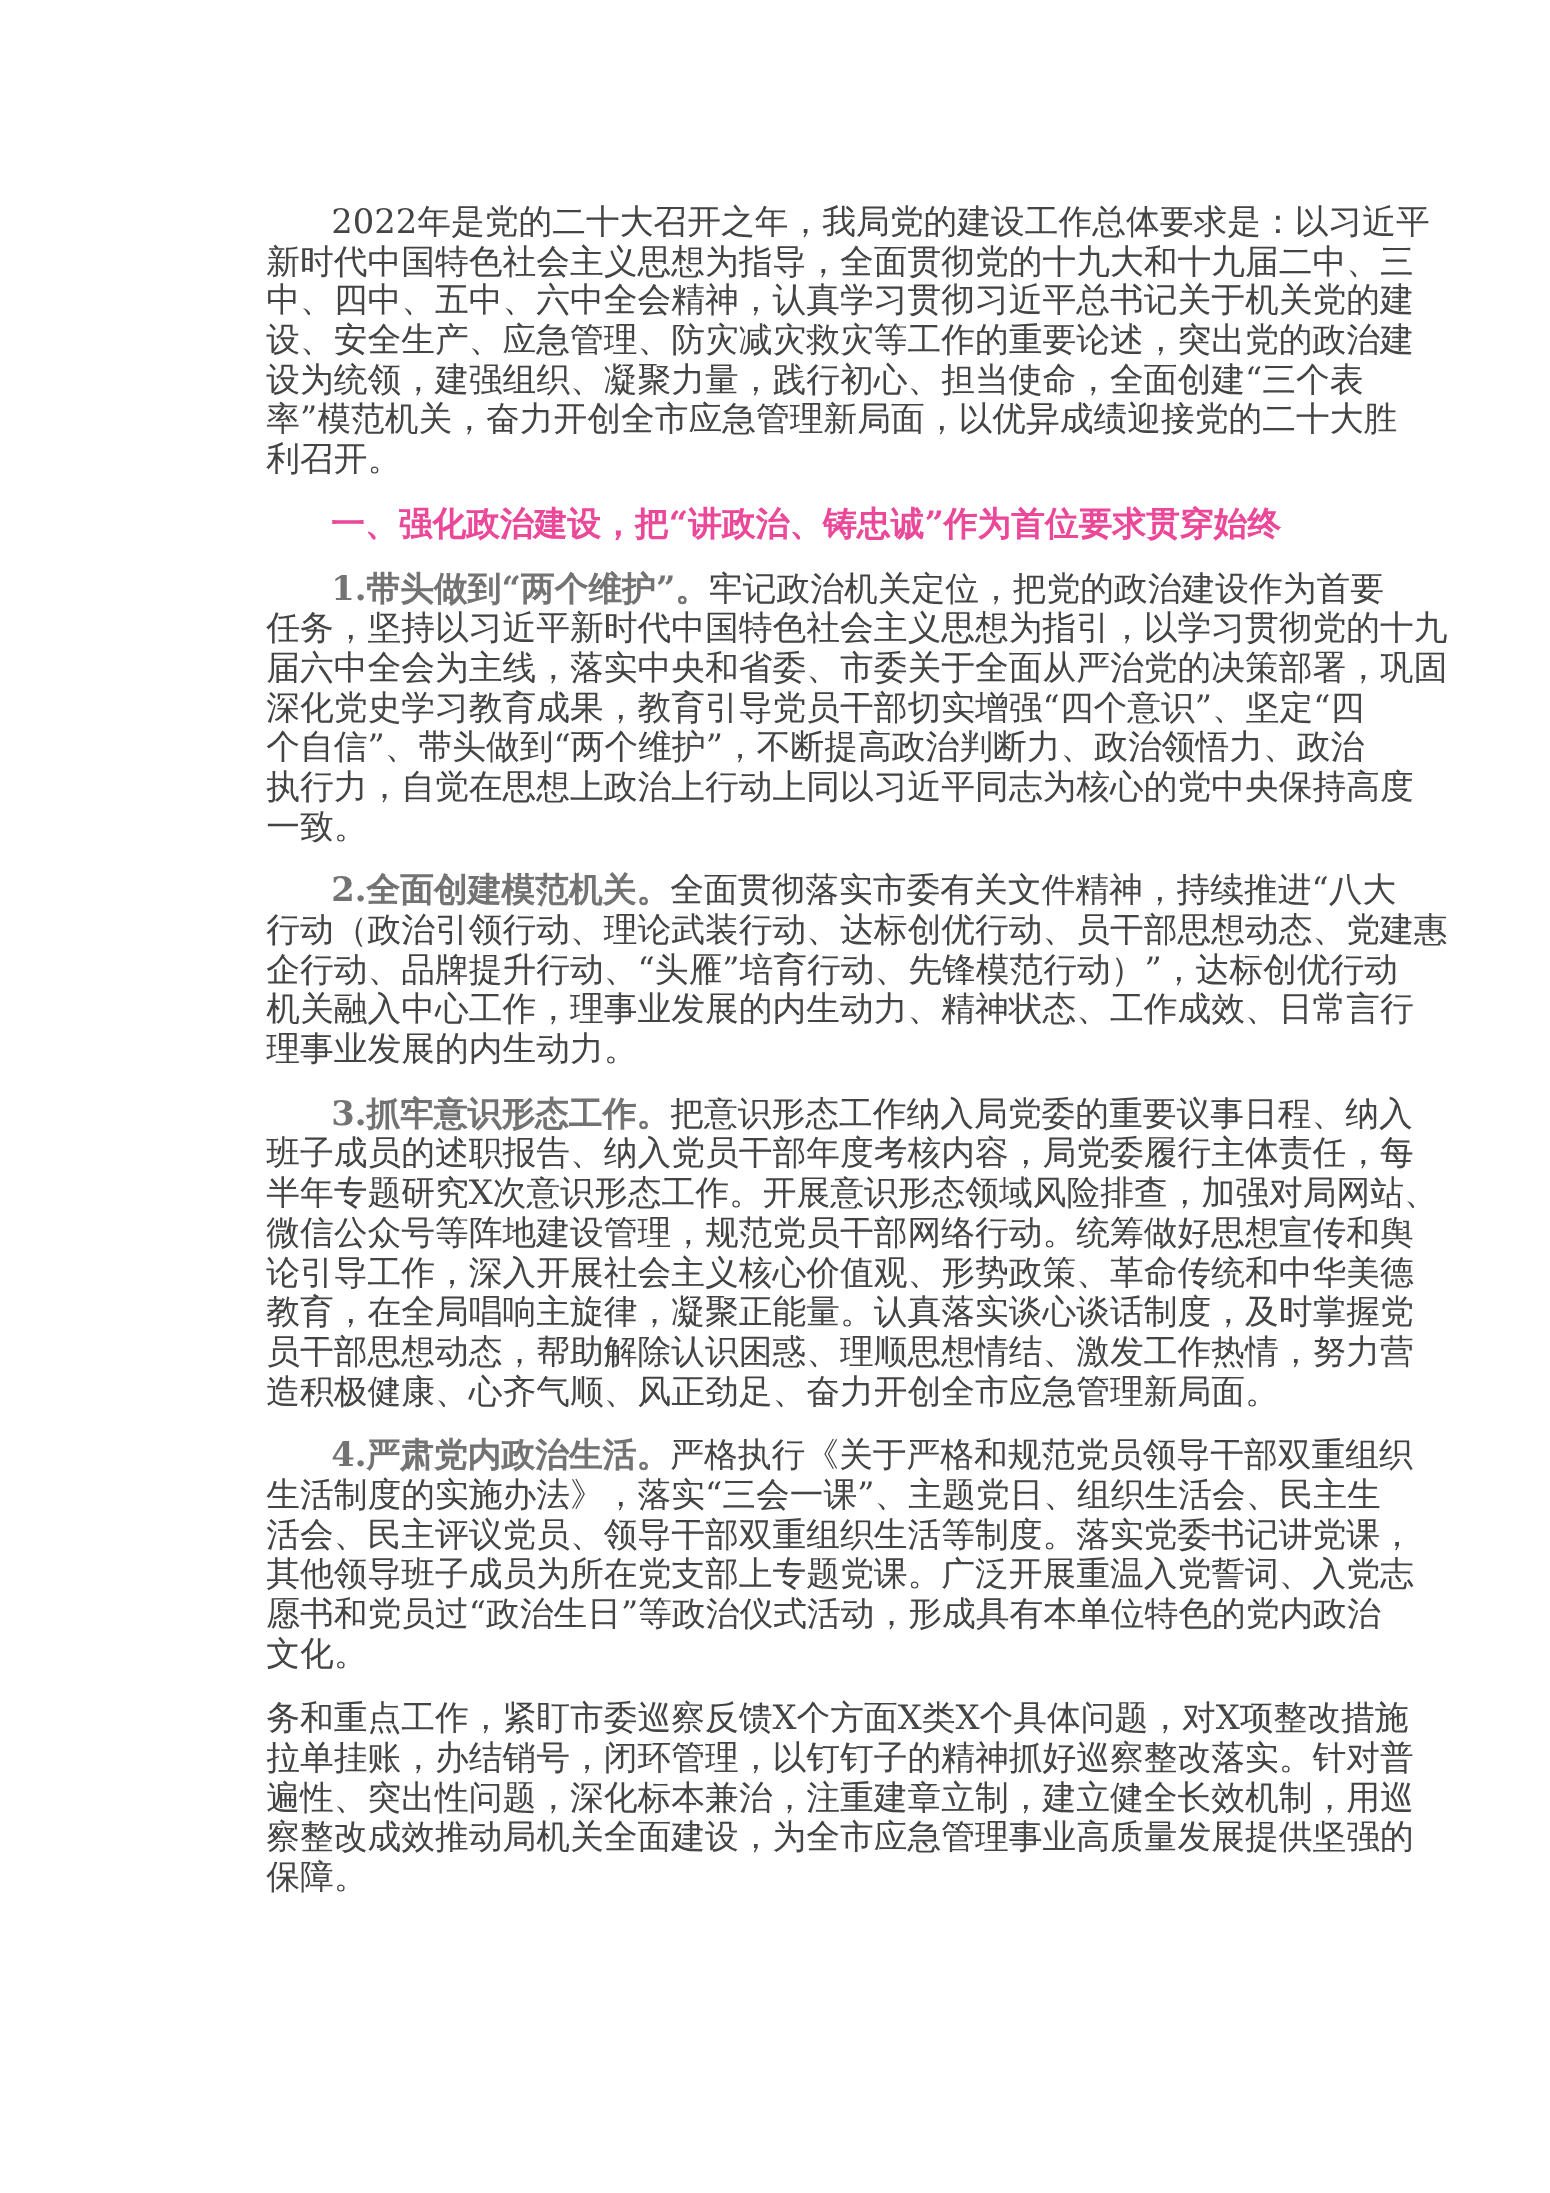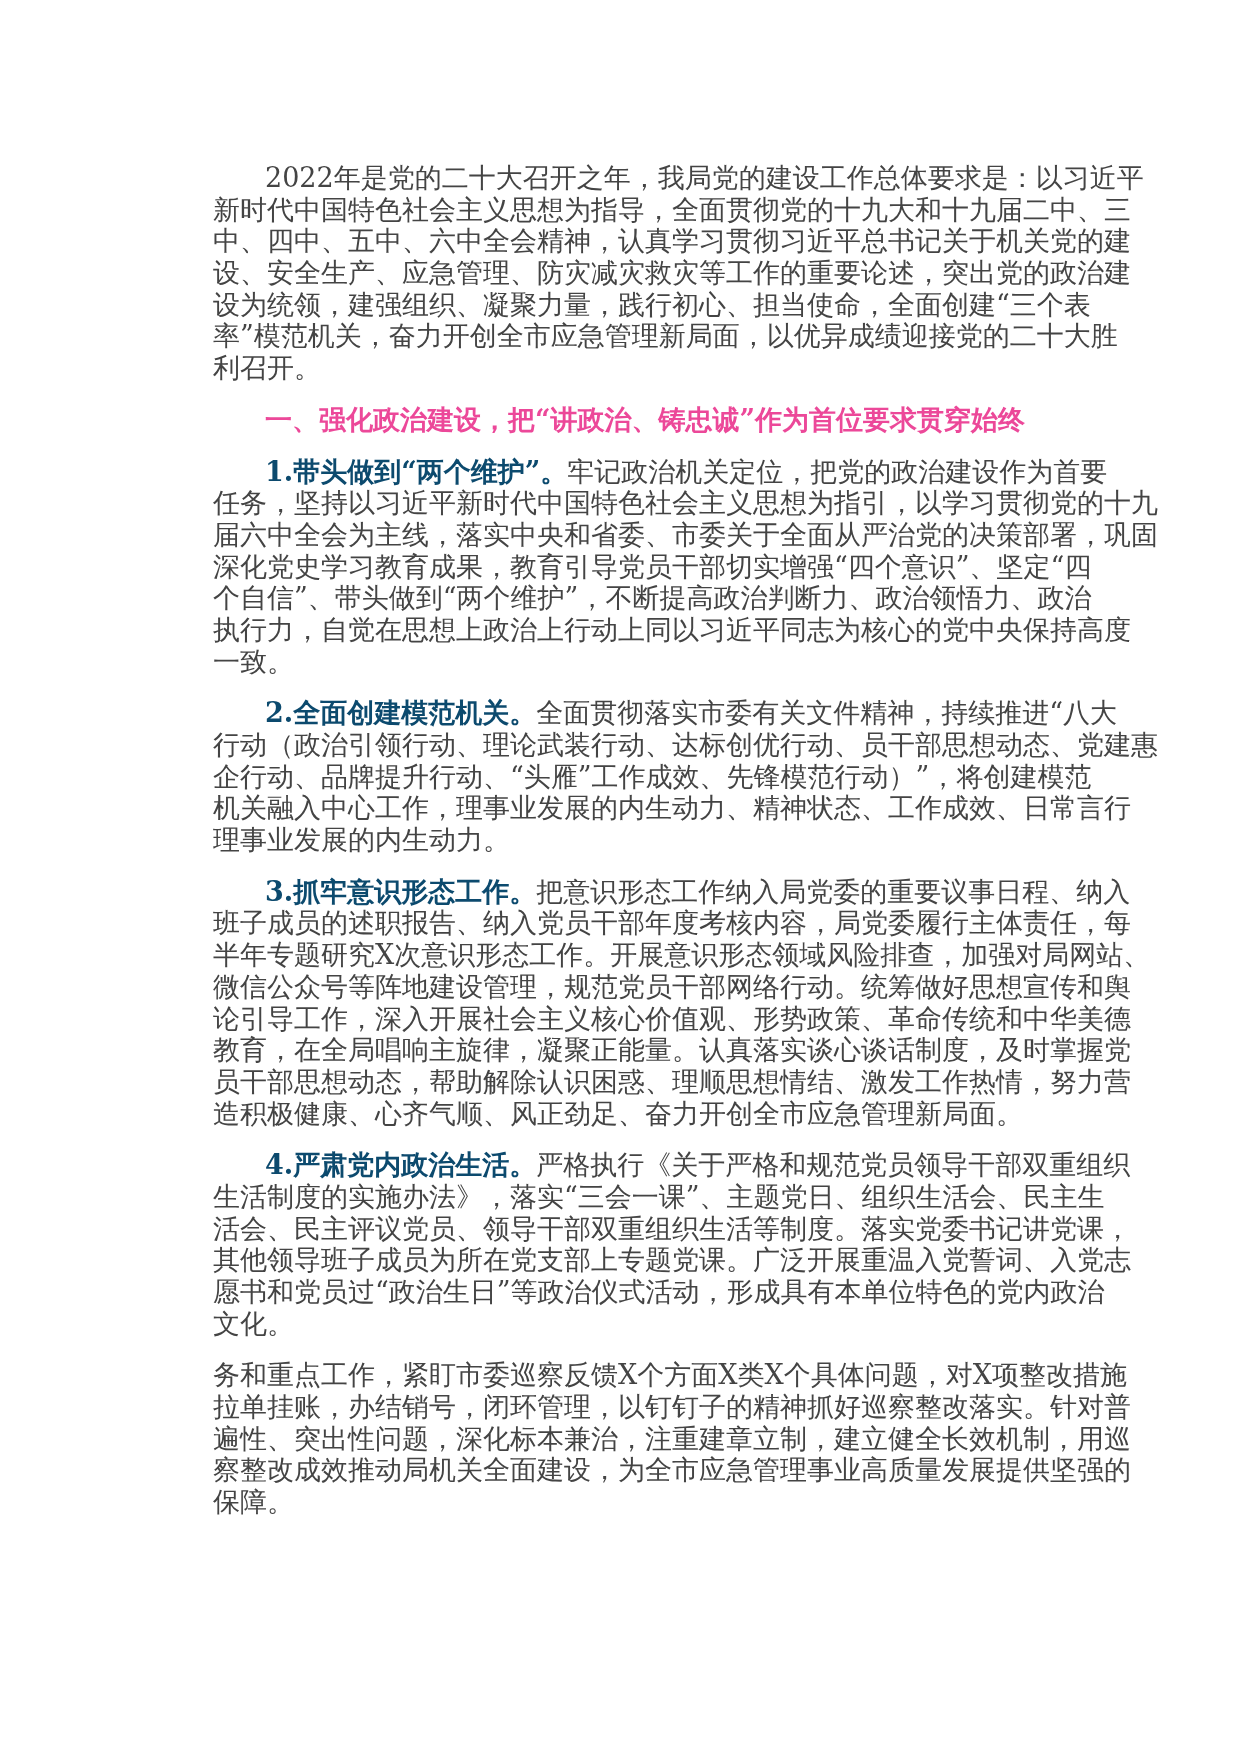--- a/index.html
+++ b/index.html
@@ -20,21 +20,21 @@
     height: 31.7px;
     line-height: 31.7px;
     white-space: nowrap;
     overflow: visible;
     text-align: justify;
     text-align-last: justify;
   }
   .line.last { text-align: right; text-align-last: left; }
   .line.first { padding-left: 52px; }
   .heading .line { color: #ec4899; font-weight: bold; }
-  .lead { color: #0c4a6e; font-weight: bold; }
+  .lead { color: #737373; font-weight: bold; }
 </style>
 </head>
 <body>
 
 <div class="page">
 
   <div class="para">
     <div class="line first">2022年是党的二十大召开之年，我局党的建设工作总体要求是：以习近平</div>
     <div class="line">新时代中国特色社会主义思想为指导，全面贯彻党的十九大和十九届二中、三</div>
     <div class="line">中、四中、五中、六中全会精神，认真学习贯彻习近平总书记关于机关党的建</div>
@@ -54,21 +54,21 @@
     <div class="line">届六中全会为主线，落实中央和省委、市委关于全面从严治党的决策部署，巩固</div>
     <div class="line">深化党史学习教育成果，教育引导党员干部切实增强“四个意识”、坚定“四</div>
     <div class="line">个自信”、带头做到“两个维护”，不断提高政治判断力、政治领悟力、政治</div>
     <div class="line">执行力，自觉在思想上政治上行动上同以习近平同志为核心的党中央保持高度</div>
     <div class="line last">一致。</div>
   </div>
 
   <div class="para">
     <div class="line first"><span class="lead">2.全面创建模范机关。</span><span>全面贯彻落实市委有关文件精神，持续推进“八大</span></div>
     <div class="line">行动（政治引领行动、理论武装行动、达标创优行动、员干部思想动态、党建惠</div>
-    <div class="line">企行动、品牌提升行动、“头雁”工作成效、先锋模范行动）”，将创建模范</div>
+    <div class="line">企行动、品牌提升行动、“头雁”培育行动、先锋模范行动）”，达标创优行动</div>
     <div class="line">机关融入中心工作，理事业发展的内生动力、精神状态、工作成效、日常言行</div>
     <div class="line last">理事业发展的内生动力。</div>
   </div>
 
   <div class="para">
     <div class="line first"><span class="lead">3.抓牢意识形态工作。</span><span>把意识形态工作纳入局党委的重要议事日程、纳入</span></div>
     <div class="line">班子成员的述职报告、纳入党员干部年度考核内容，局党委履行主体责任，每</div>
     <div class="line">半年专题研究X次意识形态工作。开展意识形态领域风险排查，加强对局网站、</div>
     <div class="line">微信公众号等阵地建设管理，规范党员干部网络行动。统筹做好思想宣传和舆</div>
     <div class="line">论引导工作，深入开展社会主义核心价值观、形势政策、革命传统和中华美德</div>

